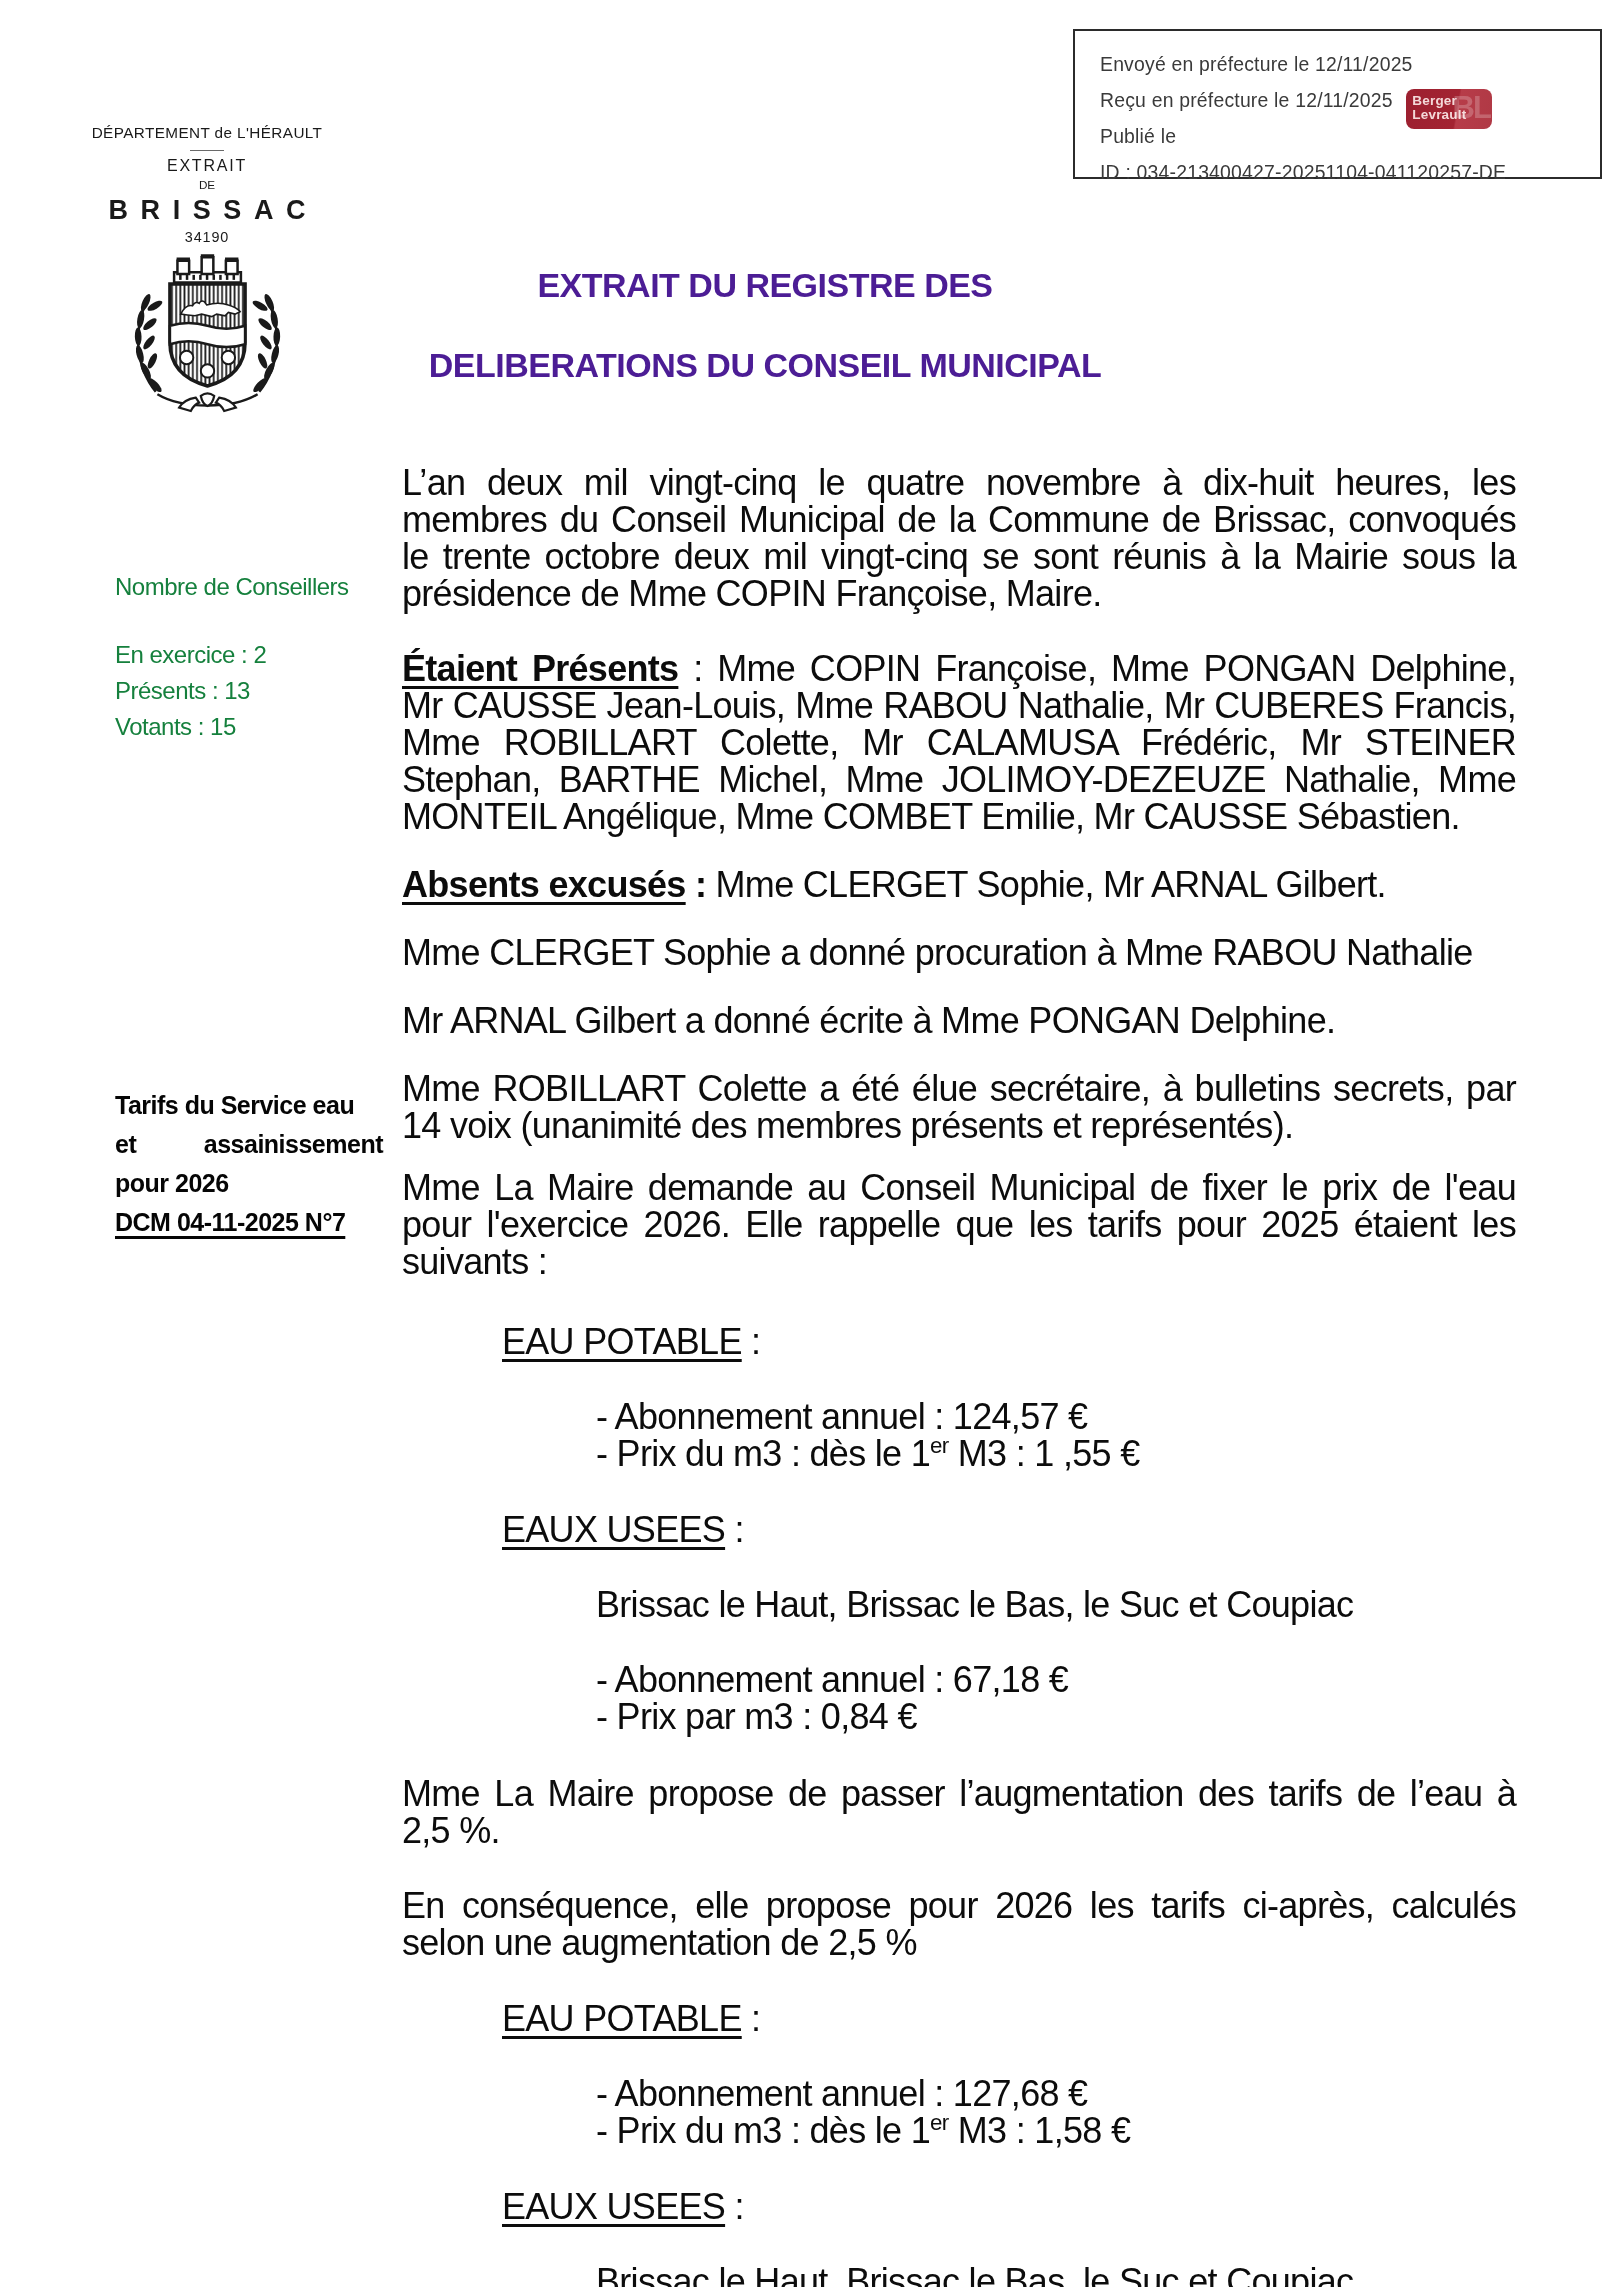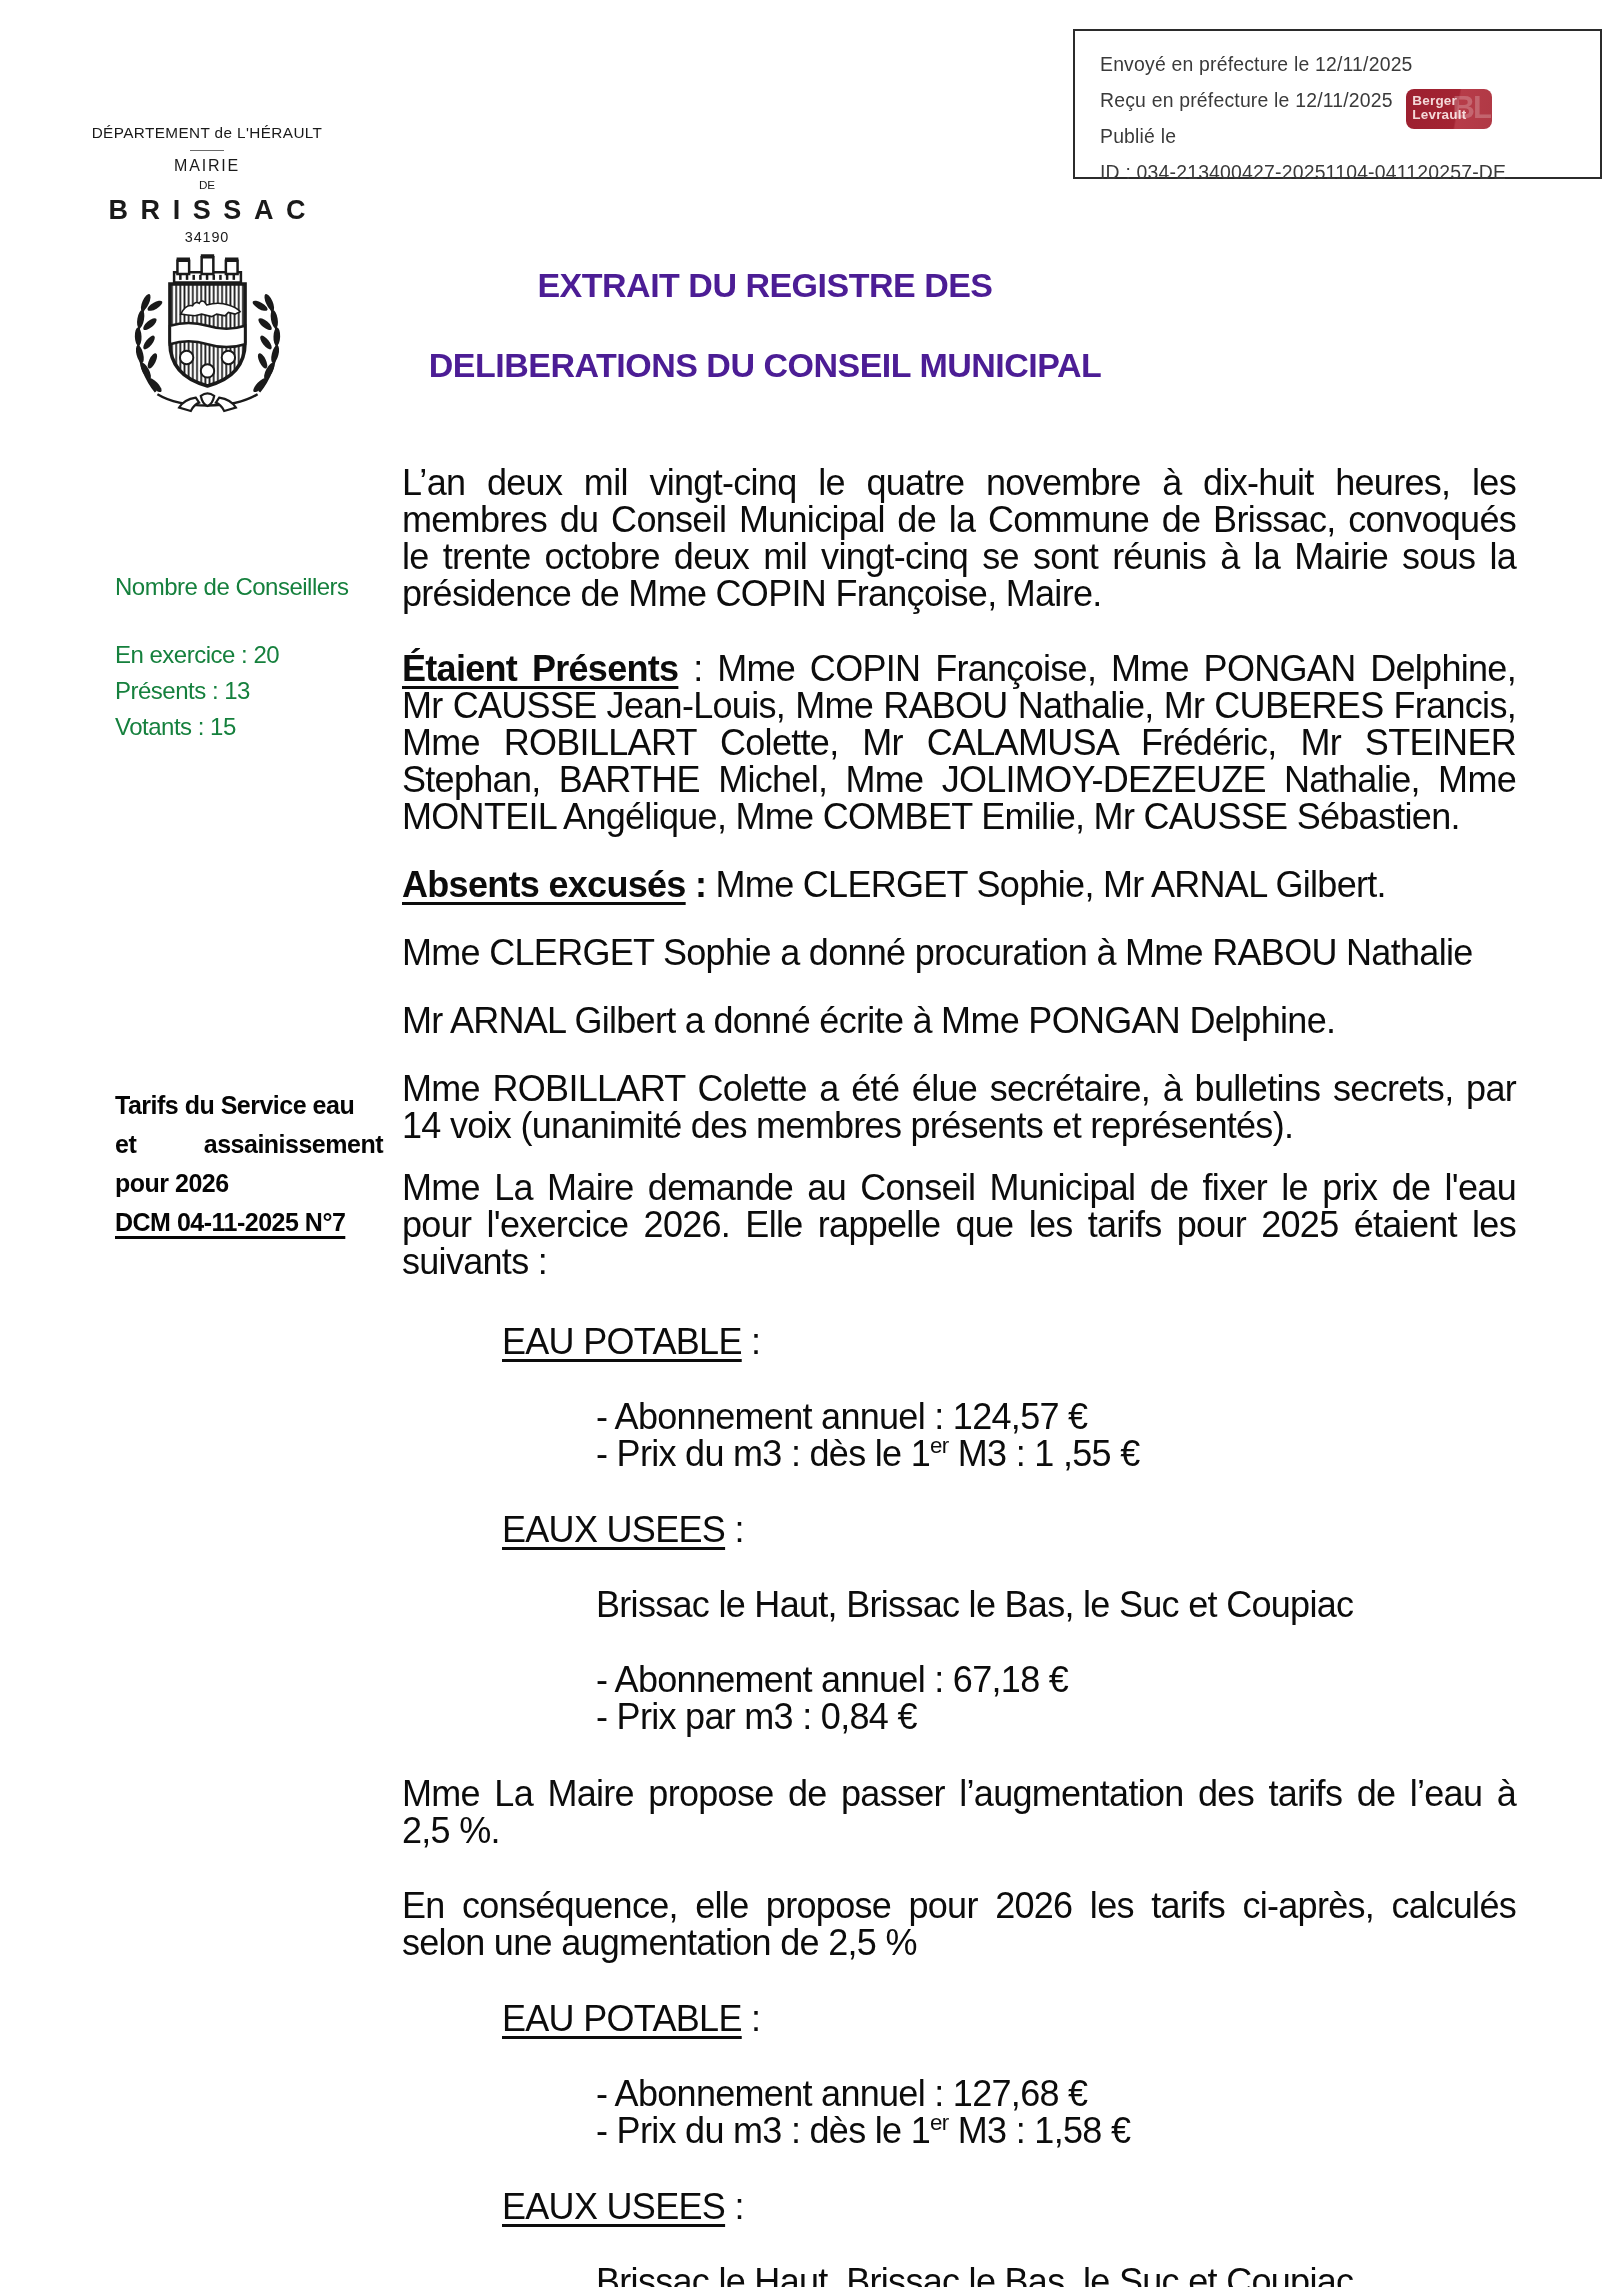--- a/index.html
+++ b/index.html
@@ -101,21 +101,21 @@
         <div>Berger</div>
         <div>Levrault</div>
       </div>
       <div class="monogram">BL</div>
     </div>
   </div>
 
   <div class="letterhead">
     <div class="lh-dept">DÉPARTEMENT de L'HÉRAULT</div>
     <hr class="lh-rule">
-    <div class="lh-mairie">MAIRIE</div>
+    <div class="lh-mairie">EXTRAIT</div>
     <div class="lh-de">DE</div>
     <div class="lh-commune">BRISSAC</div>
     <div class="lh-cp">34190</div>
     <div class="lh-arms">
       <svg class="arms-svg" width="167" height="162" viewBox="0 0 200 194" xmlns="http://www.w3.org/2000/svg">
         <defs>
           <pattern id="vlines" width="5" height="6" patternUnits="userSpaceOnUse">
             <rect width="5" height="6" fill="#ffffff"></rect>
             <rect x="1.4" width="2.1" height="6" fill="#1a1a1a"></rect>
           </pattern>
@@ -187,21 +187,21 @@
     </div>
   </div>
 
   <div class="doc-title">
     <div class="t1">EXTRAIT DU REGISTRE DES</div>
     <div class="t2">DELIBERATIONS DU CONSEIL MUNICIPAL</div>
   </div>
 
   <div class="councillors">
     <div class="head">Nombre de Conseillers</div>
-    <div>En exercice : 20</div>
+    <div>En exercice : 2</div>
     <div>Présents : 13</div>
     <div>Votants : 15</div>
   </div>
 
   <div class="margin-note">
     <div>Tarifs du Service eau</div>
     <div class="jline">et assainissement</div>
     <div>pour 2026</div>
     <div class="ref">DCM 04-11-2025 N°7</div>
   </div>

